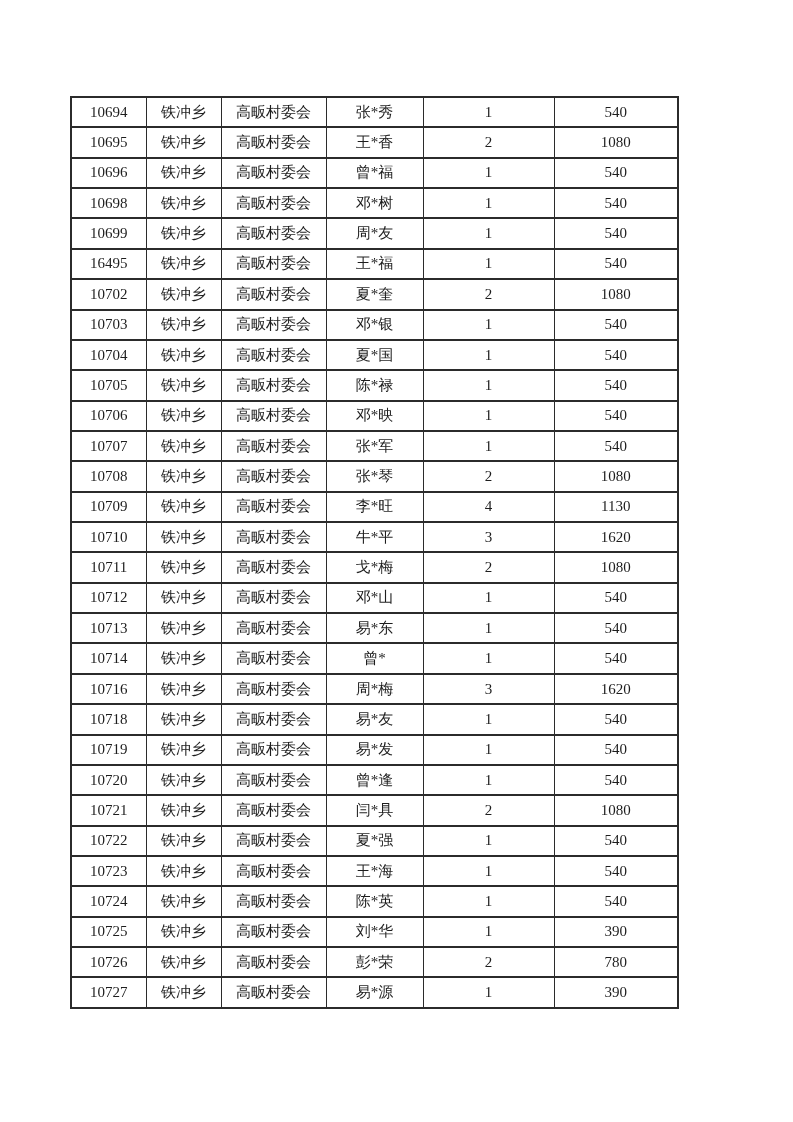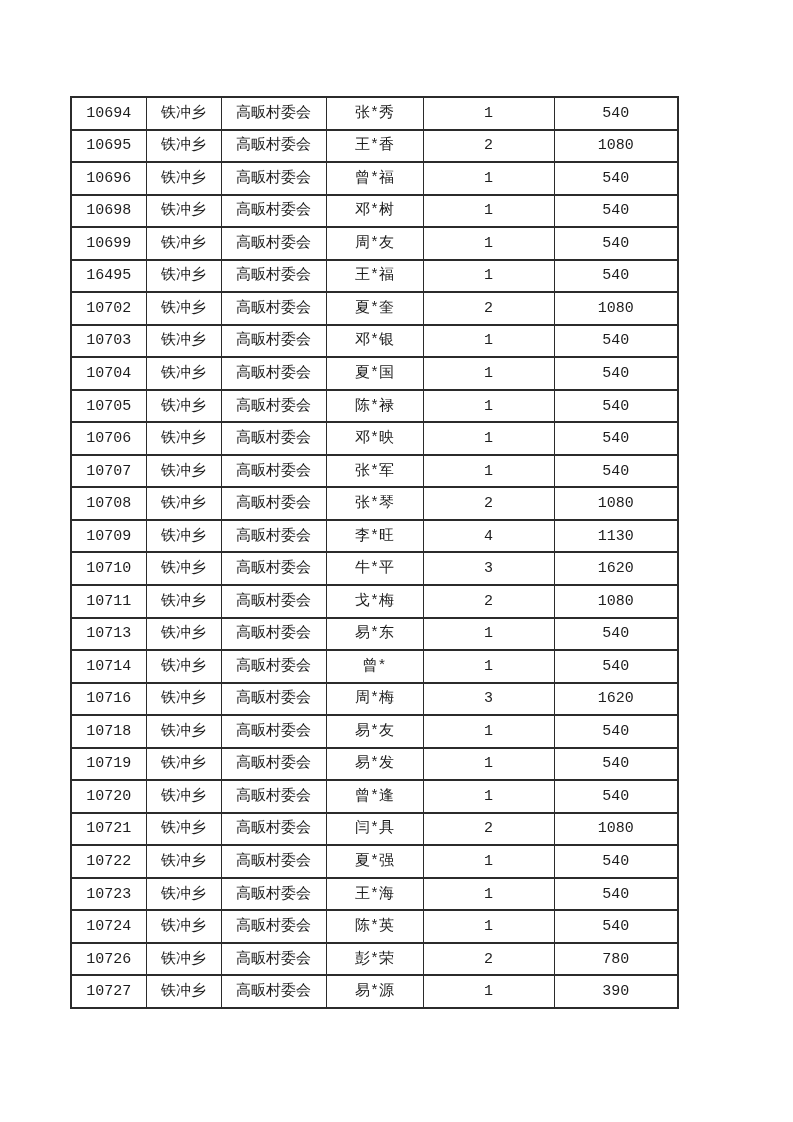--- a/index.html
+++ b/index.html
@@ -7,21 +7,20 @@
     width: 793px;
     background: #ffffff;
     font-family: "Liberation Serif", "DejaVu Serif", serif;
   }
   .page {
     position: relative;
     width: 793px;
     height: 1122px;
     background: #ffffff;
     overflow: hidden;
-    font-family: Liberation Mono, monospace;
   }
   table.data-table {
     position: absolute;
     left: 70px;
     top: 96px;
     width: 607px;
     height: 913px;
     border-collapse: collapse;
     table-layout: fixed;
     border: 2px solid #2b2b2b;
@@ -184,20 +183,28 @@
         </tr>
         <tr>
           <td>10711</td>
           <td>铁冲乡</td>
           <td>高畈村委会</td>
           <td>戈*梅</td>
           <td>2</td>
           <td>1080</td>
         </tr>
         <tr>
+          <td>10712</td>
+          <td>铁冲乡</td>
+          <td>高畈村委会</td>
+          <td>邓*山</td>
+          <td>1</td>
+          <td>540</td>
+        </tr>
+        <tr>
           <td>10713</td>
           <td>铁冲乡</td>
           <td>高畈村委会</td>
           <td>易*东</td>
           <td>1</td>
           <td>540</td>
         </tr>
         <tr>
           <td>10714</td>
           <td>铁冲乡</td>
@@ -262,20 +269,28 @@
           <td>1</td>
           <td>540</td>
         </tr>
         <tr>
           <td>10724</td>
           <td>铁冲乡</td>
           <td>高畈村委会</td>
           <td>陈*英</td>
           <td>1</td>
           <td>540</td>
+        </tr>
+        <tr>
+          <td>10725</td>
+          <td>铁冲乡</td>
+          <td>高畈村委会</td>
+          <td>刘*华</td>
+          <td>1</td>
+          <td>390</td>
         </tr>
         <tr>
           <td>10726</td>
           <td>铁冲乡</td>
           <td>高畈村委会</td>
           <td>彭*荣</td>
           <td>2</td>
           <td>780</td>
         </tr>
         <tr>

